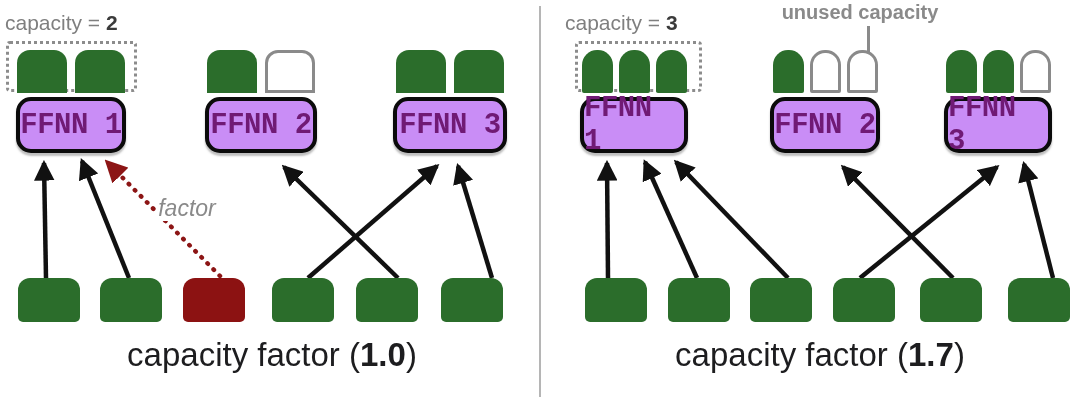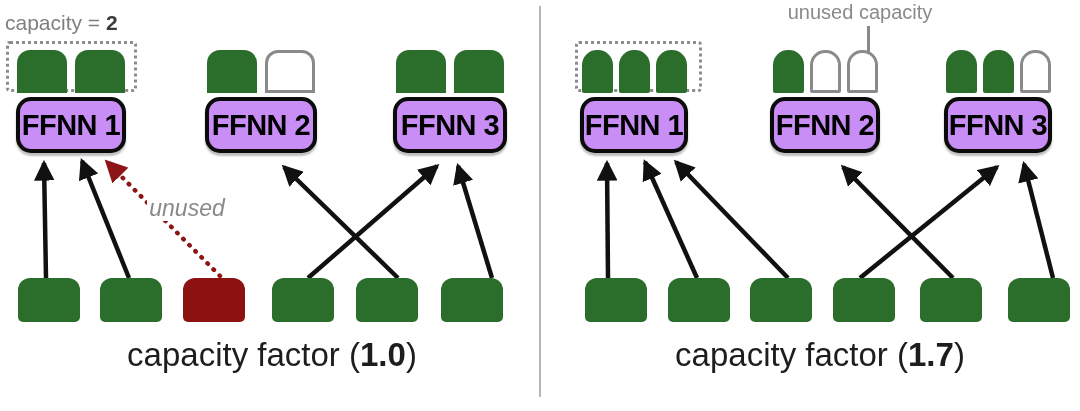--- a/index.html
+++ b/index.html
@@ -3,41 +3,41 @@
 <meta charset="utf-8">
 <style>
   html,body{margin:0;padding:0;background:#fff;}
   .canvas{position:relative;width:1080px;height:411px;background:#ffffff;
           font-family:"Liberation Sans",sans-serif;overflow:hidden;}
   #arrows{position:absolute;left:0;top:0;width:1080px;height:411px;}
   .divider{position:absolute;left:539px;top:6px;width:2px;height:391px;background:#b5b5b5;}
   .expert{position:absolute;box-sizing:border-box;background:#c98df6;border:4.5px solid #0b0b0b;
           border-radius:15px;display:flex;align-items:center;justify-content:center;
           box-shadow:0 3px 2px rgba(110,110,110,.45);}
-  .expert-label{color:#000000;font-weight:700;font-size:29px;letter-spacing:-0.5px;}
+  .expert-label{color:#701a75;font-weight:700;font-size:29px;letter-spacing:-0.5px;font-family:Liberation Mono, monospace;}
   .slot{position:absolute;box-sizing:border-box;}
   .slot-used{background:#2b6d2b;}
   .slot-unused{background:#ffffff;border:3.5px solid #8a8a8a;}
   .token{position:absolute;border-radius:12px 12px 5px 5px;}
   .token-routed{background:#2b6d2b;}
   .token-ovf{background:#8c1212;}
   .cap-label{position:absolute;top:11px;font-size:21px;color:#7f7f7f;white-space:pre;}
   .cap-label b{color:#3b3b3b;font-weight:700;}
   .cap-box{position:absolute;top:41px;height:51px;border:3px dotted #8c8c8c;border-radius:4px;box-sizing:border-box;}
   .cap-box-left{left:6px;width:131px;}
   .cap-box-right{left:575px;width:127px;}
   .caption{position:absolute;top:336px;width:528px;text-align:center;font-size:33px;color:#1d1d1f;padding-left:8px;}
   .caption b{font-weight:700;}
   .caption-left{left:0;}
   .caption-right{left:548px;}
   .overflow-note{position:absolute;left:112px;top:195px;width:150px;text-align:center;
                  font-style:italic;font-size:23px;line-height:27px;color:#8a8a8a;}
   .overflow-note span{background:#fff;padding:0 2px;}
   .unused-note{position:absolute;left:740px;top:1px;width:240px;text-align:center;
-               font-size:20px;color:#8a8a8a;}
+               font-size:20px;color:#8a8a8a;font-weight:bold;}
   .pointer{position:absolute;left:867px;top:26px;width:3px;height:27px;background:#8a8a8a;}
   .arrow{stroke:#111111;stroke-width:4.5;}
   .arrow-overflow{stroke:#8c1515;stroke-width:4.5;stroke-dasharray:0.6 8;stroke-linecap:round;}
 </style>
 </head>
 <body>
 
 <div class="canvas" id="canvas">
 
   <svg id="arrows" viewBox="0 0 1080 411" xmlns="http://www.w3.org/2000/svg">
@@ -61,24 +61,25 @@
       <line x1="860" y1="278" x2="997" y2="167" class="arrow" marker-end="url(#head)"></line>
       <line x1="953" y1="278" x2="843" y2="167" class="arrow" marker-end="url(#head)"></line>
       <line x1="1053" y1="278" x2="1024" y2="164" class="arrow" marker-end="url(#head)"></line>
     </svg>
 
   <div class="divider"></div>
 
   <div class="cap-label" style="left:5px"><span>capacity = </span><b>2</b></div>
   <div class="cap-box cap-box-left"></div>
   <div class="overflow-note">
-    <span>unused</span><br>
+    <span>factor</span><br>
   </div>
   <div class="caption caption-left"><span>capacity factor (</span><b>1.0</b><span>)</span></div>
 
+  <div class="cap-label" style="left:565px"><span>capacity = </span><b>3</b></div>
   <div class="cap-box cap-box-right"></div>
   <div class="unused-note">unused capacity</div>
   <div class="pointer"></div>
   <div class="caption caption-right"><span>capacity factor (</span><b>1.7</b><span>)</span></div>
 
 <div class="expert" style="left: 16px; top: 97px; width: 110px; height: 56px;">
       <div class="expert-label">FFNN 1</div>
     </div>
     <div class="slot slot-used" style="left: 17px; top: 50px; width: 50px; height: 43px; border-radius: 13px 13px 0px 0px;"></div>
     <div class="slot slot-used" style="left: 75px; top: 50px; width: 50px; height: 43px; border-radius: 13px 13px 0px 0px;"></div>

